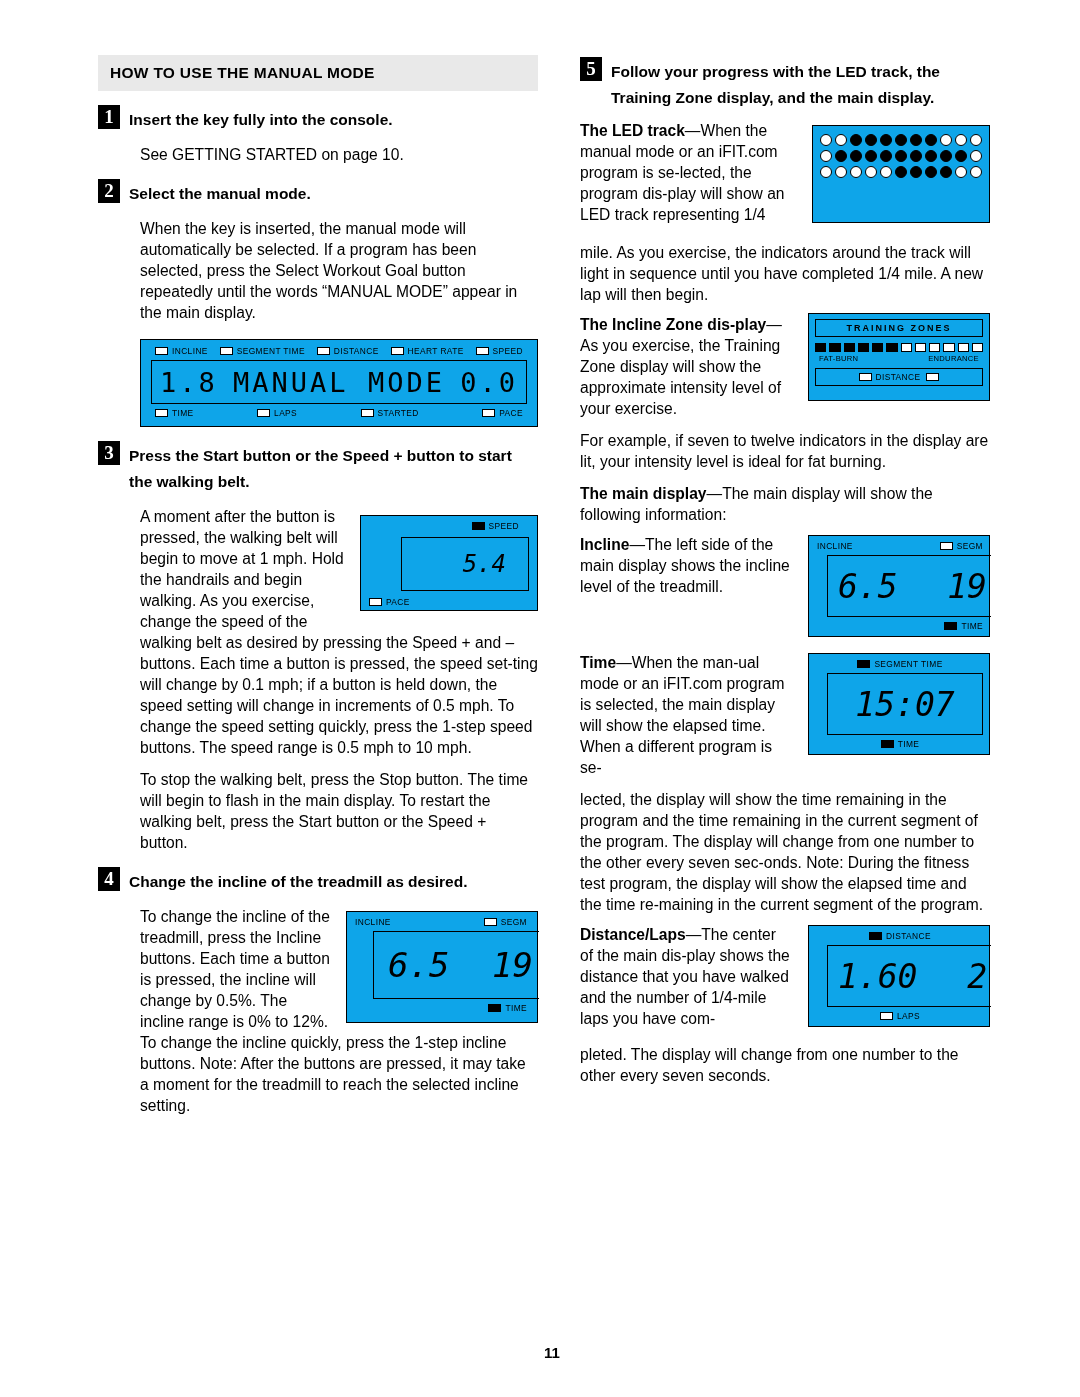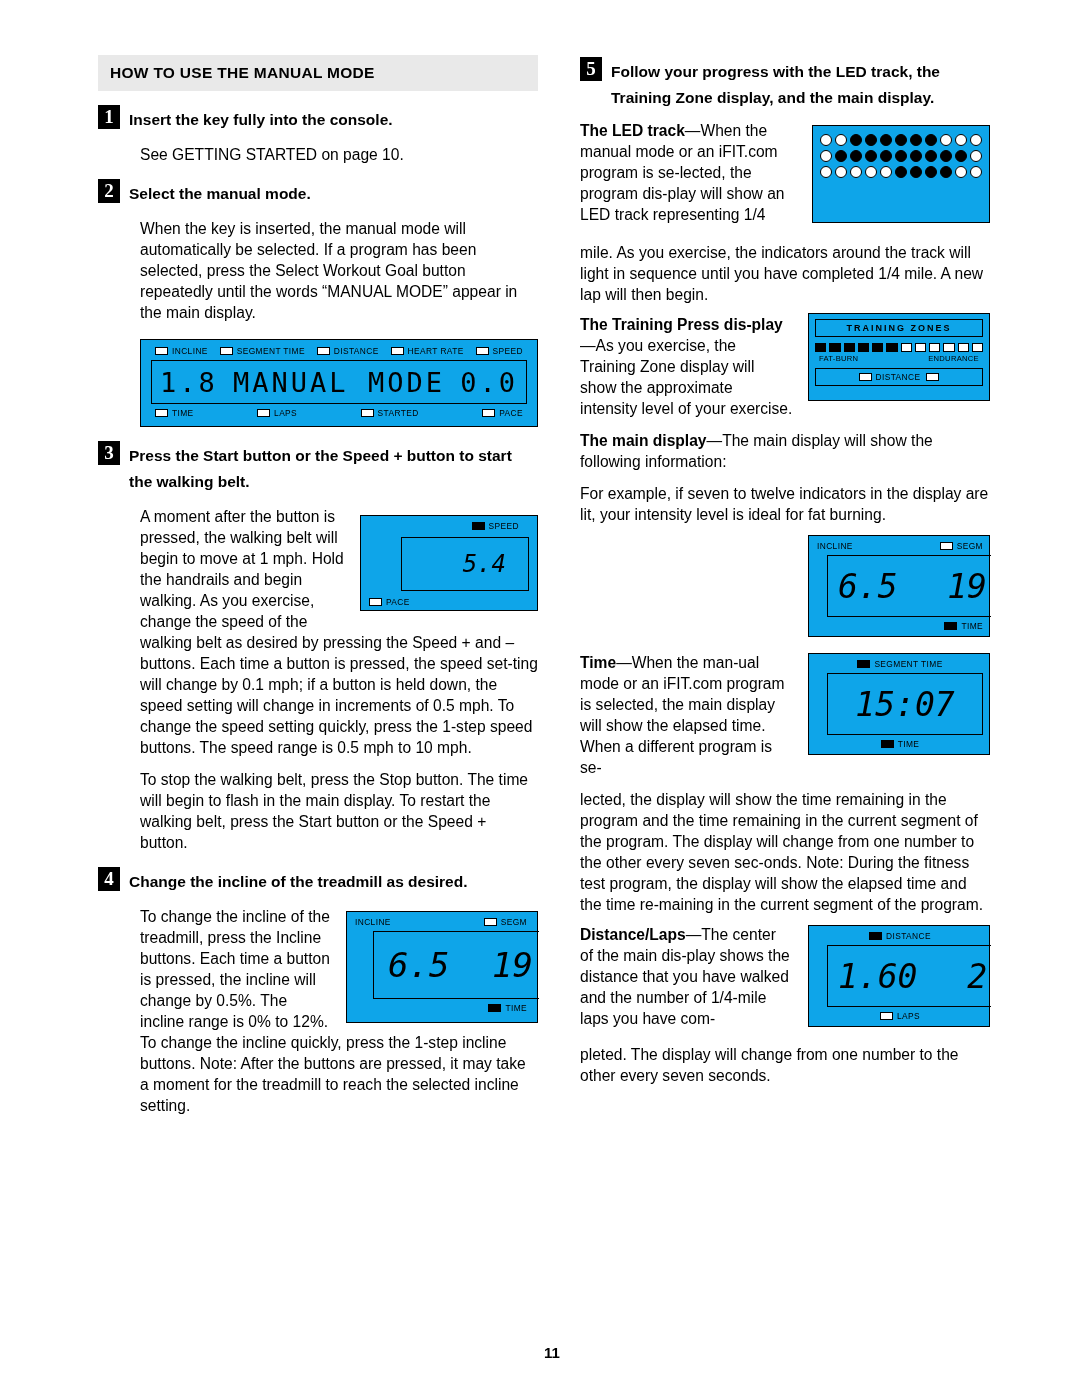--- a/index.html
+++ b/index.html
@@ -488,25 +488,25 @@
         </div>
         <div class="tz-dist">
           <span class="lbl">
               <span class="sq"></span>
               <span>DISTANCE</span>
             </span>
           <span class="sq"></span>
         </div>
       </div>
 
-      <p class="tight"><b class="run">The Training Press dis-play</b><span>—</span><span>As you exercise, the Training Zone display will show the approximate intensity level of your exercise.</span></p>
-      <div class="clear"></div>
+      <p class="tight"><b class="run">The Incline Zone dis-play</b><span>—</span><span>As you exercise, the Training Zone display will show the approximate intensity level of your exercise.</span></p>
+      <div class="clear"></div>
+      <p>For example, if seven to twelve indicators in the display are lit, your intensity level is ideal for fat burning.</p>
+
       <p><b class="run">The main display</b><span>—</span><span>The main display will show the following information:</span></p>
-
-      <p>For example, if seven to twelve indicators in the display are lit, your intensity level is ideal for fat burning.</p>
 
       <div class="panel r-panel">
         <div class="toprow">
           <span class="lbl">
               <span>INCLINE</span>
             </span>
           <span class="lbl">
               <span class="sq"></span>
               <span>SEGM</span>
             </span>
@@ -516,20 +516,21 @@
           <span>19</span>
         </div>
         <div class="botrow" style="justify-content:flex-end;">
           <span class="lbl">
               <span class="sq filled"></span>
               <span>TIME</span>
             </span>
         </div>
       </div>
 
+      <p class="tight"><b class="run">Incline</b><span>—</span><span>The left side of the main display shows the incline level of the treadmill.</span></p>
       <div class="clear"></div>
 
       <div class="panel r-panel">
         <div class="botrow c" style="justify-content:center;">
           <span class="lbl">
               <span class="sq filled"></span>
               <span>SEGMENT TIME</span>
             </span>
         </div>
         <div class="r-screen center">15:07</div>

